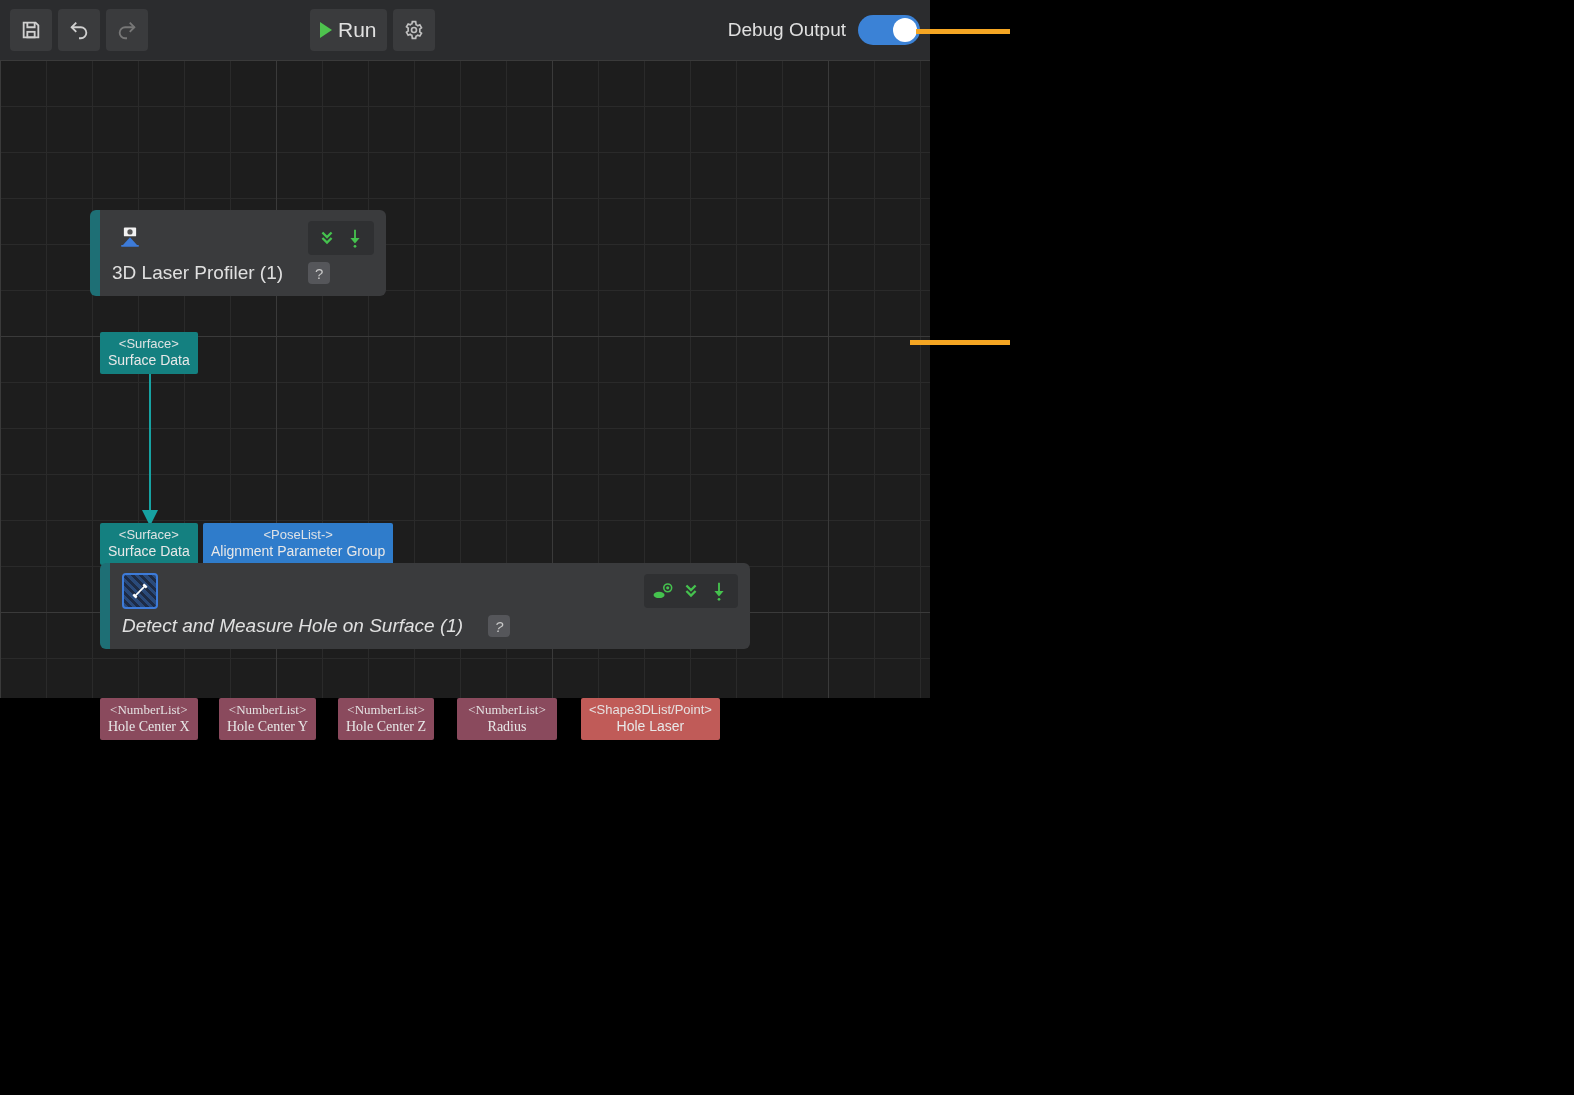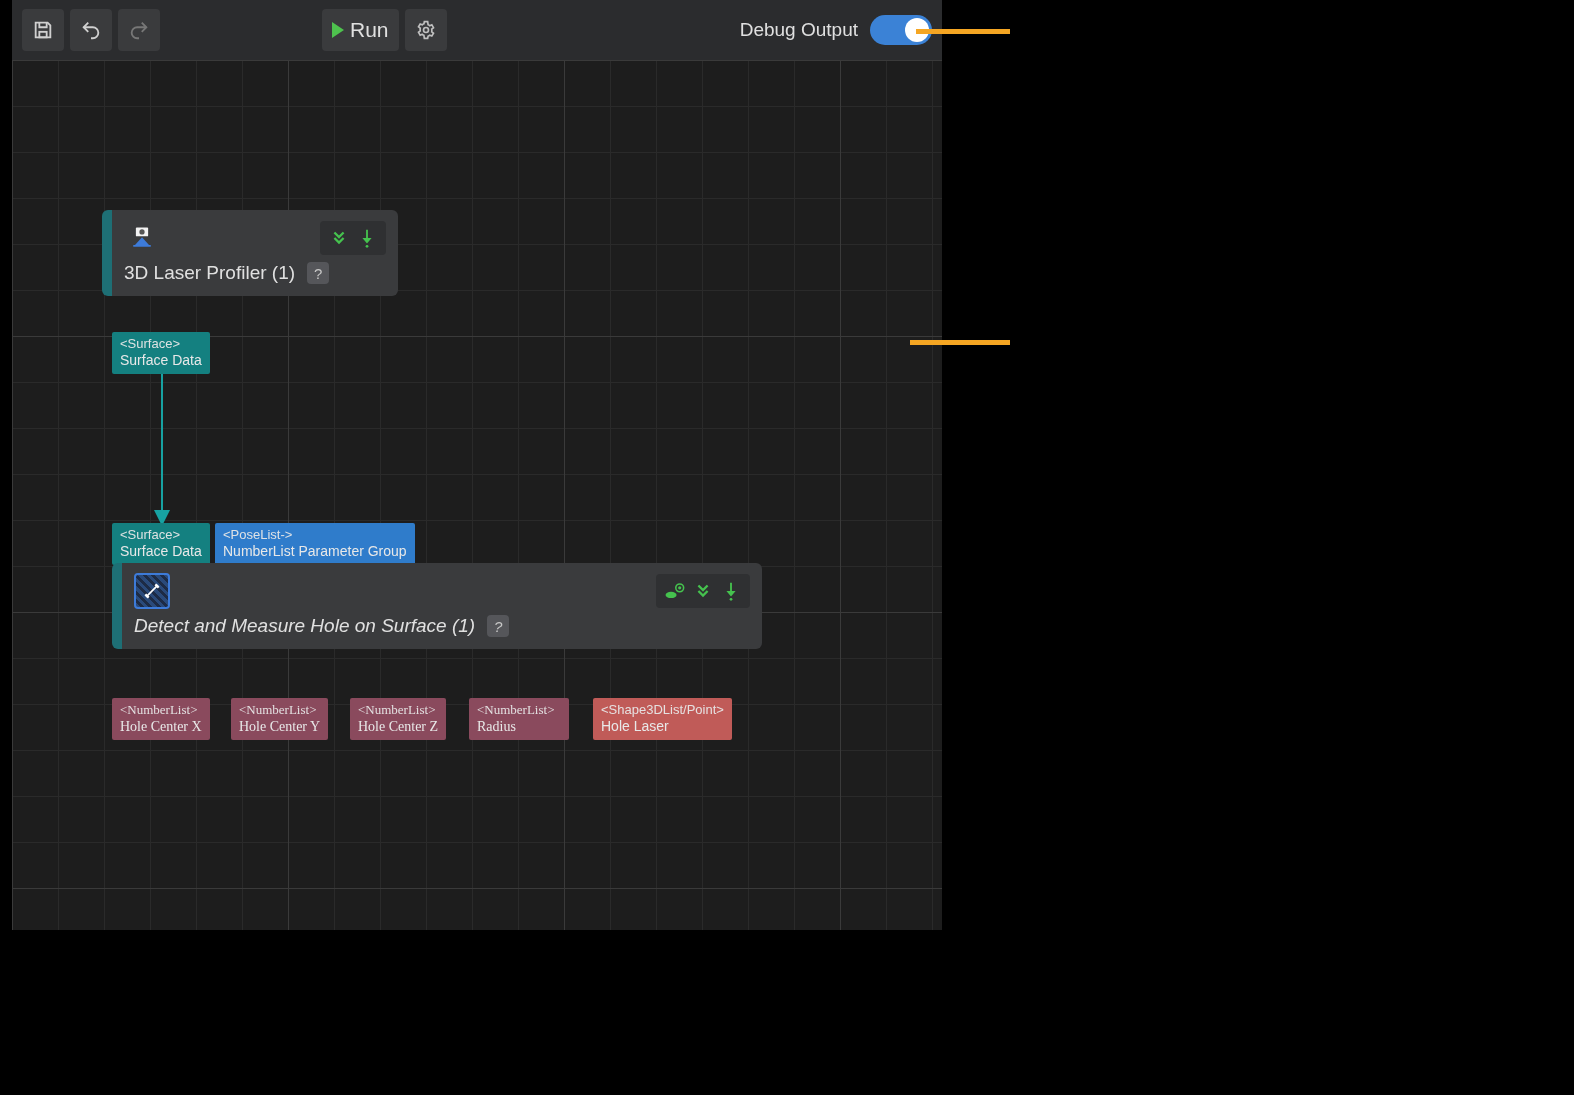--- a/index.html
+++ b/index.html
@@ -1,22 +1,22 @@
 <!DOCTYPE html>
 <html><head>
 <meta charset="utf-8">
 <style>
   * { box-sizing: border-box; margin: 0; padding: 0; }
   html, body { width: 1574px; height: 1095px; background: #000; font-family: "Segoe UI", Arial, sans-serif; color: #e0e0e0; overflow: hidden; }
 
   
   .canvas-area {
     position: absolute;
-    left: 12px; top: 0;
-    width: 930px; height: 930px;
+    left: 0; top: 0;
+    width: 930px; height: 698px;
     background-color: #1d1d1d;
     background-image:
       linear-gradient(to right, #2a2a2a 1px, transparent 1px),
       linear-gradient(to bottom, #2a2a2a 1px, transparent 1px);
     background-size: 46px 46px;
     background-position: 0 60px;
   }
 
   
   .canvas-area::before {
@@ -88,21 +88,21 @@
     border-radius:6px;
     border-left:10px solid #1e6f75;
     color:#e0e0e0;
     z-index:10;
   }
   .node .node-head {
     display:flex; align-items:center; justify-content:space-between;
     padding:10px 12px 6px 12px;
   }
   .node .node-title {
-    display:flex; align-items:center; gap:12px;
+    display:flex; align-items:center; gap:25px;
     padding:0 12px 12px 12px;
     font-size:19px;
   }
   .help {
     display:inline-flex; align-items:center; justify-content:center;
     width:22px;height:22px;border-radius:4px;
     background:#55565a;color:#c7c7c7;font-size:15px;
   }
   .head-icons {
     display:flex; gap:6px;
@@ -120,20 +120,21 @@
 
   
   .port {
     position:absolute;
     font-size:14px; line-height:1.25;
     padding:4px 8px;
     color:#e8e8e8;
     white-space:nowrap;
     z-index:9;
     border-radius:2px;
+    text-align:center;
   }
   .port .ptype { display:block; font-size:13px; opacity:.95; }
   .port.surface-out { background:#148080; }
   .port.surface-in  { background:#148080; }
   .port.pose-in     { background:#2f7ccb; }
   .port.num-out     { background:#8a4a5d;font-family:Liberation Serif, serif; }
   .port.shape-out   { background:#c05b58;margin-left:10px; }
 
   
   .conn {
@@ -241,21 +242,21 @@
     </defs>
     <line x1="50" y1="0" x2="50" y2="148" stroke="#17a2a2" stroke-width="2" marker-end="url(#ah)"></line>
   </svg>
 
   <div class="port surface-in" style="left:100px; top:523px;">
     <span class="ptype">&lt;Surface&gt;</span>
     <span>Surface Data</span>
   </div>
   <div class="port pose-in" style="left:203px; top:523px;">
     <span class="ptype">&lt;PoseList-&gt;</span>
-    <span>NumberList Parameter Group</span>
+    <span>Alignment Parameter Group</span>
   </div>
 
   <div class="node" style="left:100px; top:563px; width:650px;font-style:italic;">
     <div class="node-head">
       <div class="node-icon" style="border:2px solid #3d7bd9;border-radius:4px;background:repeating-linear-gradient(45deg,#2a4a7a,#2a4a7a 3px,#1d2b45 3px,#1d2b45 6px);">
         <svg viewBox="0 0 24 24" width="20" height="20">
           <line x1="5" y1="19" x2="19" y2="5" stroke="#fff" stroke-width="2"></line>
           <polygon points="17,3 21,7 19,9 15,5" fill="#fff"></polygon>
           <polygon points="3,17 7,21 9,19 5,15" fill="#fff"></polygon>
         </svg>

